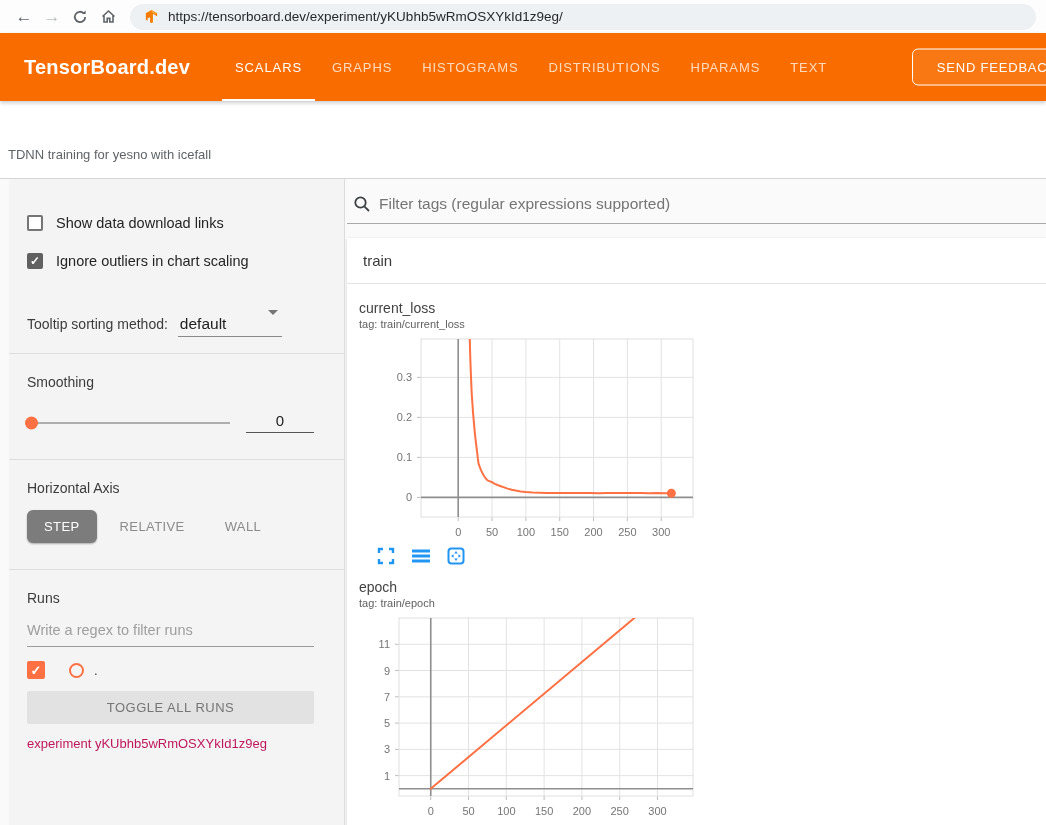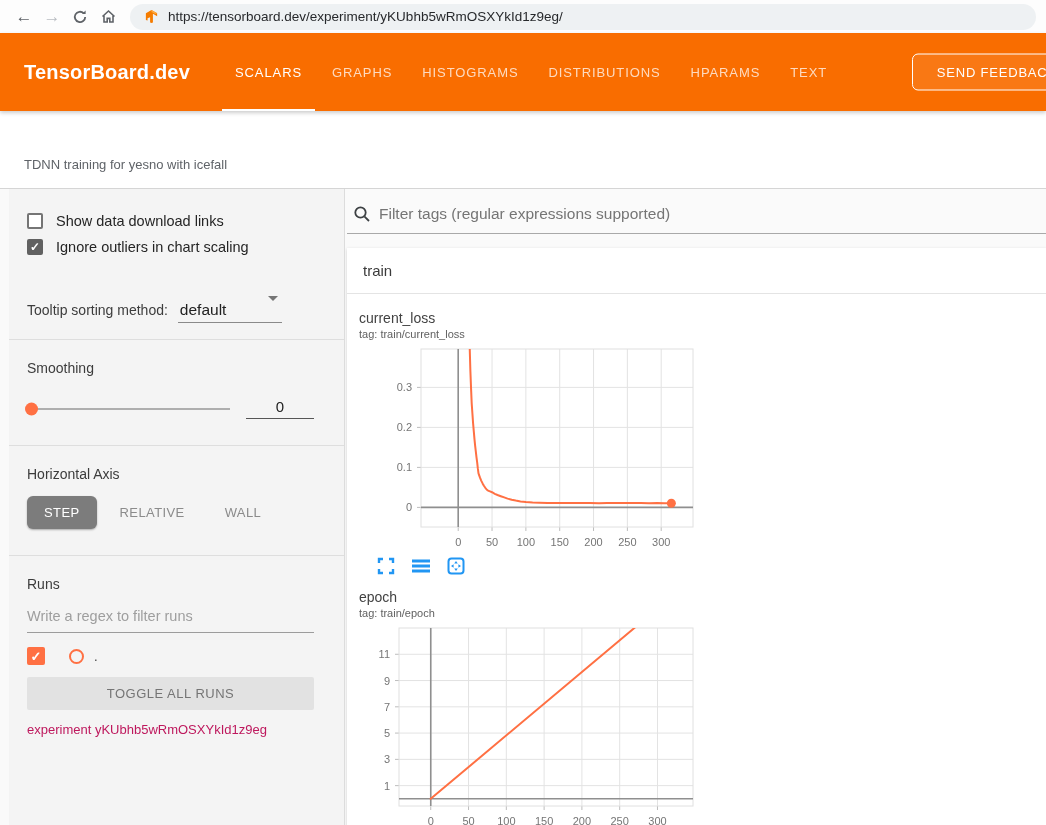--- a/index.html
+++ b/index.html
@@ -9,45 +9,45 @@
   .browser-bar { height:33px; background:#fdfdfd; display:flex; align-items:center; padding:0 10px; }
   .nav-ico { width:28px; height:28px; display:flex; align-items:center; justify-content:center;
              font-size:17px; color:#5f6368; cursor:pointer; }
   .nav-ico.disabled { color:#b8bcc1; }
   .omnibox { flex:1; height:26px; background:#eef1f3; border-radius:13px; margin-left:8px;
              display:flex; align-items:center; padding:0 14px; }
   .favicon { width:15px; height:15px; margin-right:9px; flex:none; }
   .url-text { font-size:13.5px; color:#27292c; white-space:nowrap; }
 
   
-  .tb-header { height:78px; background:#f96d00; display:flex; align-items:center; position:relative;
+  .tb-header { height:68px; background:#f96d00; display:flex; align-items:center; position:relative;
                box-shadow:0 2px 4px rgba(0,0,0,.2); }
   .brand { color:#fff; font-size:20px; font-weight:bold; padding:0 30px 0 24px; letter-spacing:.2px; }
   .tabs { display:flex; height:100%; align-items:stretch; }
   .tab { display:flex; align-items:center; padding:0 15px; color:rgba(255,255,255,.75); font-size:13px;
          letter-spacing:.9px; cursor:pointer; position:relative; }
   .tab.active { color:#fff; }
   .tab.active::after { content:''; position:absolute; left:2px; right:2px; bottom:0; height:2px; background:#fff; }
   .feedback-btn { position:absolute; right:-36px; top:50%; transform:translateY(-50%);
                   border:1.5px solid #fff; border-radius:6px; background:rgba(255,255,255,.08);
                   color:#fff; font-size:13px; letter-spacing:.8px; padding:10px 24px; cursor:pointer;
                   font-family:inherit; }
 
   
-  .title-band { height:78px; background:#fff; border-bottom:1px solid #d5d5d5; padding:46px 0 0 24px; }
+  .title-band { height:78px; background:#fff; border-bottom:1px solid #d5d5d5; padding:46px 0 0 8px; }
   .exp-title { font-size:13px; color:#5f6368; }
 
   
   .content { display:flex; height:647px; }
   .sidebar { width:345px; flex:none; background:#f4f4f4; border-right:1px solid #dcdcdc;
              position:relative; font-size:14px; color:#333; }
   .sidebar::before { content:''; position:absolute; left:0; top:0; bottom:0; width:9px; background:#fafafa; }
   .side-sec { padding:14px 30px 16px 27px; border-bottom:1px solid #dedede; }
   .side-sec:last-child { border-bottom:none; }
-  .chk-row { display:flex; align-items:center; margin:10px 0; cursor:pointer; }
+  .chk-row { display:flex; align-items:center; margin:22px 0; cursor:pointer; }
   .chk { width:16px; height:16px; border:2px solid #757575; border-radius:2px; margin-right:13px;
          flex:none; display:flex; align-items:center; justify-content:center; background:#fff; }
   .chk.checked { background:#616161; border-color:#616161; }
   .chk.checked::after { content:'✓'; color:#fff; font-size:12px; font-weight:bold; line-height:1; }
   .chk.orange { background:#ff7043; border-color:#ff7043; width:18px; height:18px; }
   .chk.orange::after { content:'✓'; color:#fff; font-size:13px; font-weight:bold; line-height:1; }
   .chk-label { font-size:14.5px; color:#252525; }
   .tooltip-row { display:flex; align-items:baseline; margin-top:22px; }
   .tooltip-label { font-size:14px; color:#3c3c3c; margin-right:10px; }
   .select-box { display:flex; align-items:center; border-bottom:1px solid #8a8a8a; padding:0 4px 3px 2px;

